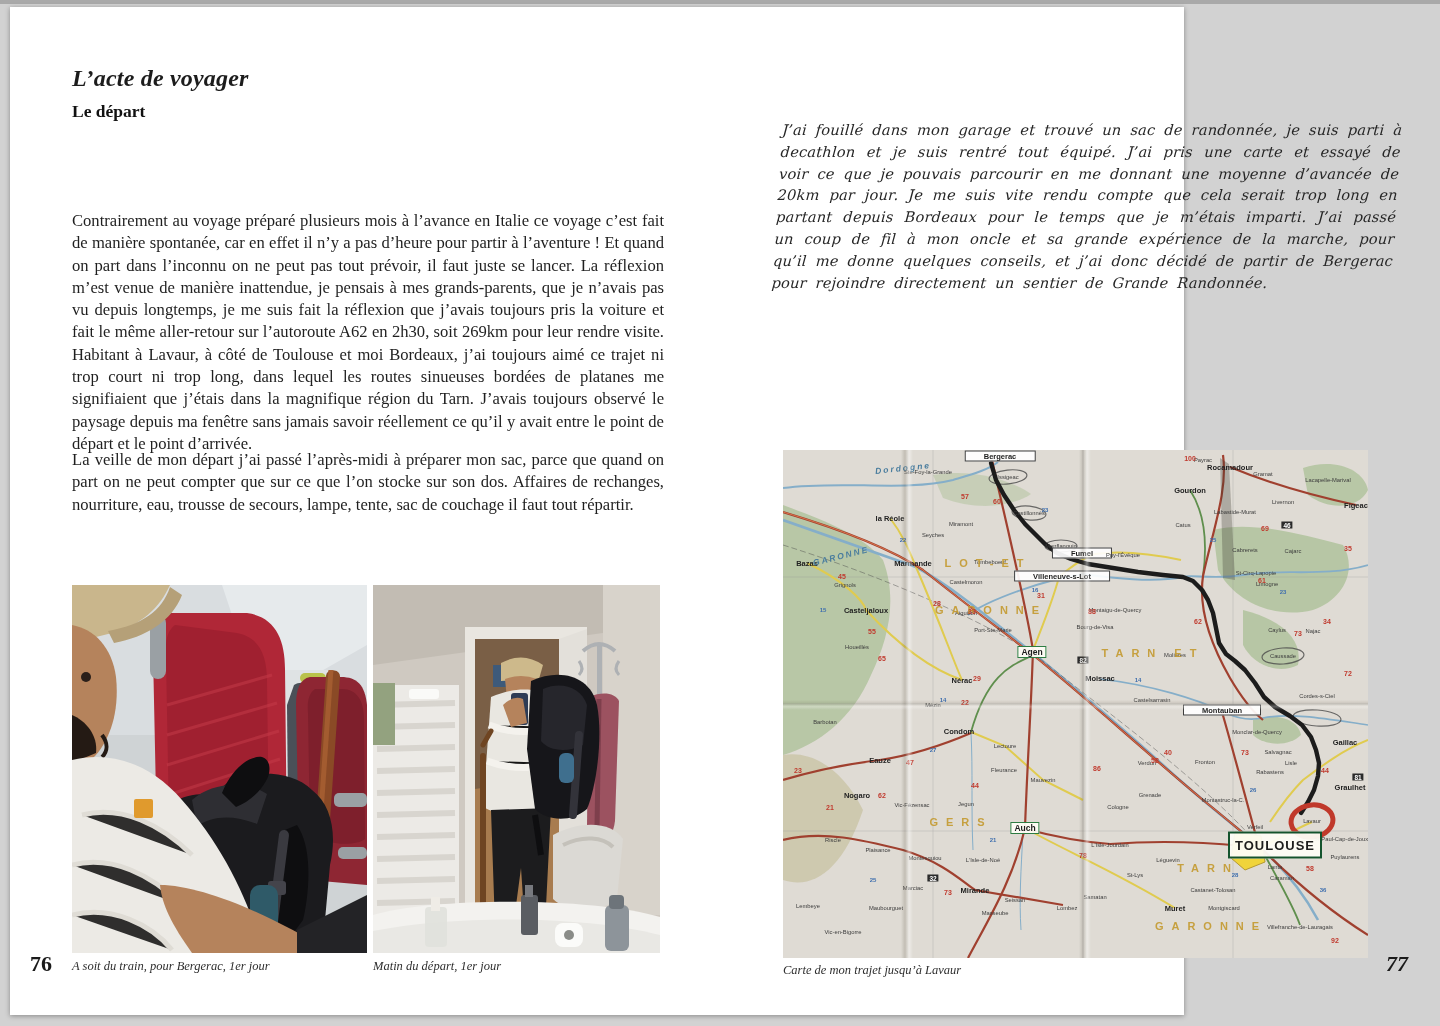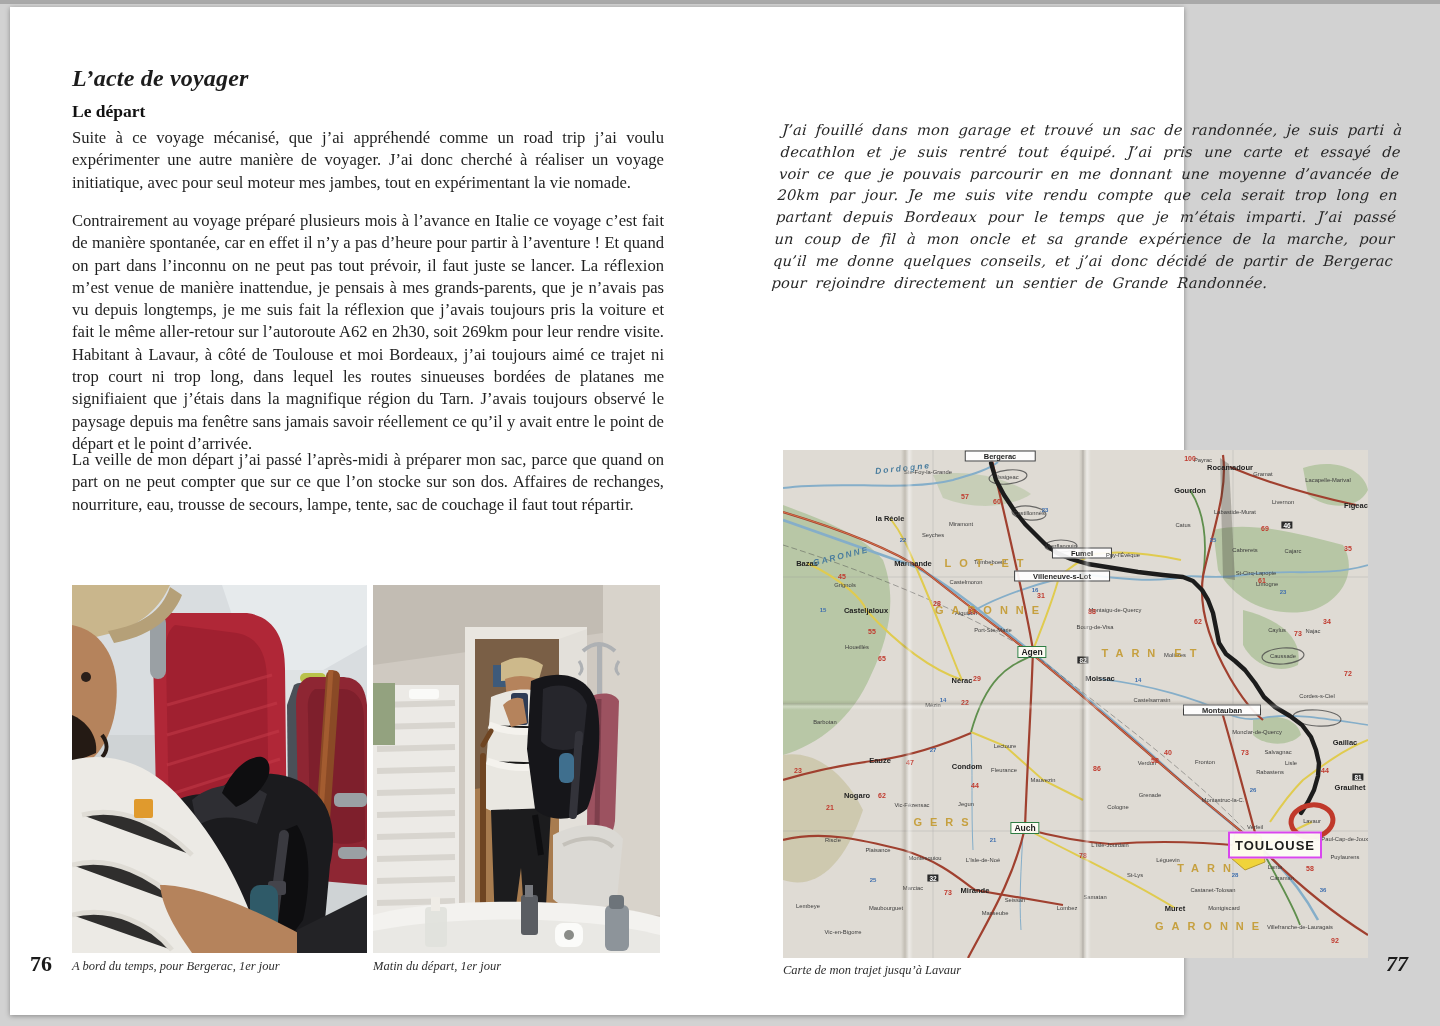--- a/index.html
+++ b/index.html
@@ -37,41 +37,40 @@
        overflow:hidden;box-shadow:inset 0 0 14px rgba(70,60,40,.25);}
   .map svg{position:absolute;left:0;top:0;}
   #map-labels{position:absolute;left:0;top:0;width:585px;height:508px;}
   .mt{position:absolute;transform:translate(-50%,-50%);font-family:"Liberation Sans",sans-serif;
       white-space:nowrap;color:#1d1d1d;}
   .mt.t{font-size:7.5px;font-weight:bold;color:#222;}
   .mt.s{font-size:5.8px;color:#3c3c3c;}
   .mt.b{font-size:7.5px;font-weight:bold;background:rgba(255,255,255,.92);border:1px solid #3c3c3c;padding:0 18px;}
   .mt.g{font-size:8.5px;font-weight:bold;background:rgba(253,253,246,.95);border:1.5px solid #2e7d43;padding:0 3px;}
   .mt.BB{font-size:13px;font-weight:bold;letter-spacing:1px;background:rgba(253,253,246,.95);
-      border:2px solid #d946ef;padding:4px 5px;}
+      border:2px solid #14532d;padding:4px 5px;}
   .mt.dept{font-size:11px;font-weight:bold;color:#c49a2f;letter-spacing:8px;opacity:.9;}
   .mt.riv{font-size:8.5px;font-style:italic;font-weight:bold;color:#4a7d9e;letter-spacing:2px;}
   .mt.dr{font-size:7px;font-weight:bold;color:#c03a2e;}
   .mt.db{font-size:6px;font-weight:bold;color:#3f6fae;}
   .mt.sh{font-size:6.5px;font-weight:bold;color:#fff;background:#2b2b2b;padding:0 2px;}
   .crease{position:absolute;top:0;bottom:0;width:12px;
       background:linear-gradient(90deg,transparent,rgba(90,82,66,.22),rgba(255,255,255,.45),transparent);}
   .crease-h{position:absolute;left:0;right:0;height:10px;
       background:linear-gradient(180deg,transparent,rgba(90,82,66,.14),rgba(255,255,255,.3),transparent);}
 </style>
 </head>
 <body>
 
 <div class="frame-top"></div>
 
 <div class="page">
 
   <div class="chapter-title">L’acte de voyager</div>
   <div class="section-heading">Le départ</div>
-  <p class="body-par p1">Suite à ce voyage mécanisé, que j’ai appréhendé comme un road trip j’ai voulu expérimenter une autre manière de voyager. J’ai donc cherché à réaliser un voyage initiatique, avec pour seul moteur mes jambes, tout en expérimentant la vie nomade.</p>
   <p class="body-par p2">Contrairement au voyage préparé plusieurs mois à l’avance en Italie ce voyage c’est fait de manière spontanée, car en effet il n’y a pas d’heure pour partir à l’aventure ! Et quand on part dans l’inconnu on ne peut pas tout prévoir, il faut juste se lancer. La réflexion m’est venue de manière inattendue, je pensais à mes grands-parents, que je n’avais pas vu depuis longtemps, je me suis fait la réflexion que j’avais toujours pris la voiture et fait le même aller-retour sur l’autoroute A62 en 2h30, soit 269km pour leur rendre visite. Habitant à Lavaur, à côté de Toulouse et moi Bordeaux, j’ai toujours aimé ce trajet ni trop court ni trop long, dans lequel les routes sinueuses bordées de platanes me signifiaient que j’étais dans la magnifique région du Tarn. J’avais toujours observé le paysage depuis ma fenêtre sans jamais savoir réellement ce qu’il y avait entre le point de départ et le point d’arrivée.</p>
   <p class="body-par p3">La veille de mon départ j’ai passé l’après-midi à préparer mon sac, parce que quand on part on ne peut compter que sur ce que l’on stocke sur son dos. Affaires de rechanges, nourriture, eau, trousse de secours, lampe, tente, sac de couchage il faut tout répartir.</p>
 
   <div class="photo photo1">
     <svg viewBox="0 0 295 368" preserveAspectRatio="none">
       <rect width="295" height="368" fill="#cfd3d5"></rect>
       <rect x="0" y="0" width="295" height="150" fill="#d9dde0"></rect>
       <polygon points="150,0 295,0 295,60 190,120" fill="#e6eaec"></polygon>
 
       <rect x="205" y="85" width="52" height="170" fill="#dfe3e4"></rect>
@@ -192,21 +191,21 @@
       <rect x="58" y="312" width="9" height="14" fill="#efece6"></rect>
       <rect x="148" y="310" width="17" height="40" rx="3" fill="#5a5d62"></rect>
       <rect x="152" y="300" width="8" height="12" fill="#77797e"></rect>
       <rect x="182" y="338" width="28" height="24" rx="8" fill="#fbfbf9"></rect>
       <circle cx="196" cy="350" r="5" fill="#8a8c88"></circle>
       <rect x="232" y="320" width="24" height="46" rx="6" fill="#8d949a"></rect>
       <rect x="236" y="310" width="15" height="14" rx="4" fill="#6d747a"></rect>
     </svg>
   </div>
 
-  <div class="caption cap1">A bord du temps, pour Bergerac, 1er jour</div>
+  <div class="caption cap1">A soit du train, pour Bergerac, 1er jour</div>
   <div class="caption cap2">Matin du départ, 1er jour</div>
   <div class="pageno pn-left">76</div>
 
   <div class="handwriting">J’ai fouillé dans mon garage et trouvé un sac de randonnée, je suis parti à decathlon et je suis rentré tout équipé. J’ai pris une carte et essayé de voir ce que je pouvais parcourir en me donnant une moyenne d’avancée de 20km par jour. Je me suis vite rendu compte que cela serait trop long en partant depuis Bordeaux pour le temps que je m’étais imparti. J’ai passé un coup de fil à mon oncle et sa grande expérience de la marche, pour qu’il me donne quelques conseils, et j’ai donc décidé de partir de Bergerac pour rejoindre directement un sentier de Grande Randonnée.</div>
 
   <div class="map">
     <svg width="585" height="508" viewBox="0 0 585 508">
       <rect width="585" height="508" fill="#dbd8d0"></rect>
       <rect width="585" height="508" fill="#e4e1da" opacity=".45"></rect>
 
@@ -306,21 +305,21 @@
         <span class="mt t" style="left: 179px; top: 230px;">Nérac</span>
         <span class="mt s" style="left: 150px; top: 255px;">Mézin</span>
         <span class="mt s" style="left: 42px; top: 272px;">Barbotan</span>
         <span class="mt s" style="left: 207px; top: 112px;">Tombeboeuf</span>
         <span class="mt s" style="left: 183px; top: 132px;">Castelmoron</span>
         <span class="mt s" style="left: 183px; top: 163px;">Aiguillon</span>
         <span class="mt s" style="left: 210px; top: 180px;">Port-Ste-Marie</span>
         <span class="mt g" style="left: 249px; top: 202px;">Agen</span>
         <span class="mt b" style="left: 279px; top: 126px;">Villeneuve-s-Lot</span>
         <span class="mt b" style="left: 299px; top: 103px;">Fumel</span>
-        <span class="mt t" style="left: 184px; top: 281px; margin-top: 35px;">Condom</span>
+        <span class="mt t" style="left: 176px; top: 281px;">Condom</span>
         <span class="mt s" style="left: 222px; top: 296px;">Lectoure</span>
         <span class="mt s" style="left: 221px; top: 320px;">Fleurance</span>
         <span class="mt s" style="left: 260px; top: 330px;">Mauvezin</span>
         <span class="mt t" style="left: 97px; top: 310px;">Eauze</span>
         <span class="mt t" style="left: 74px; top: 345px;">Nogaro</span>
         <span class="mt s" style="left: 129px; top: 355px;">Vic-Fézensac</span>
         <span class="mt s" style="left: 183px; top: 354px;">Jegun</span>
         <span class="mt g" style="left: 242px; top: 378px;">Auch</span>
         <span class="mt s" style="left: 142px; top: 408px;">Montesquiou</span>
         <span class="mt s" style="left: 200px; top: 410px;">L'Isle-de-Noé</span>
@@ -380,21 +379,21 @@
         <span class="mt s" style="left: 352px; top: 425px;">St-Lys</span>
         <span class="mt s" style="left: 385px; top: 410px;">Léguevin</span>
         <span class="mt s" style="left: 327px; top: 395px;">L'Isle-Jourdain</span>
         <span class="mt s" style="left: 335px; top: 357px;">Cologne</span>
         <span class="mt s" style="left: 367px; top: 345px;">Grenade</span>
         <span class="mt s" style="left: 364px; top: 313px;">Verdun</span>
         <span class="mt s" style="left: 422px; top: 312px;">Fronton</span>
         <span class="mt dept" style="left: 205px; top: 113px;">LOT-ET</span>
         <span class="mt dept" style="left: 208px; top: 160px;">GARONNE</span>
         <span class="mt dept" style="left: 370px; top: 203px;">TARN ET</span>
-        <span class="mt dept" style="left: 142px; top: 372px; margin-left: 20px;">GERS</span>
+        <span class="mt dept" style="left: 158px; top: 372px; margin-left: 20px;">GERS</span>
         <span class="mt dept" style="left: 425px; top: 418px;">TARN</span>
         <span class="mt dept" style="left: 428px; top: 476px;">GARONNE</span>
         <span class="mt riv" style="left: 58px; top: 106px; transform: translate(-50%, -50%) rotate(-14deg);">GARONNE</span>
         <span class="mt riv" style="left: 120px; top: 18px; transform: translate(-50%, -50%) rotate(-6deg);">Dordogne</span>
         <span class="mt dr" style="left: 182px; top: 46px;">57</span>
         <span class="mt dr" style="left: 214px; top: 51px;">60</span>
         <span class="mt dr" style="left: 189px; top: 161px;">33</span>
         <span class="mt dr" style="left: 154px; top: 153px;">28</span>
         <span class="mt dr" style="left: 89px; top: 181px;">55</span>
         <span class="mt dr" style="left: 99px; top: 208px;">65</span>

